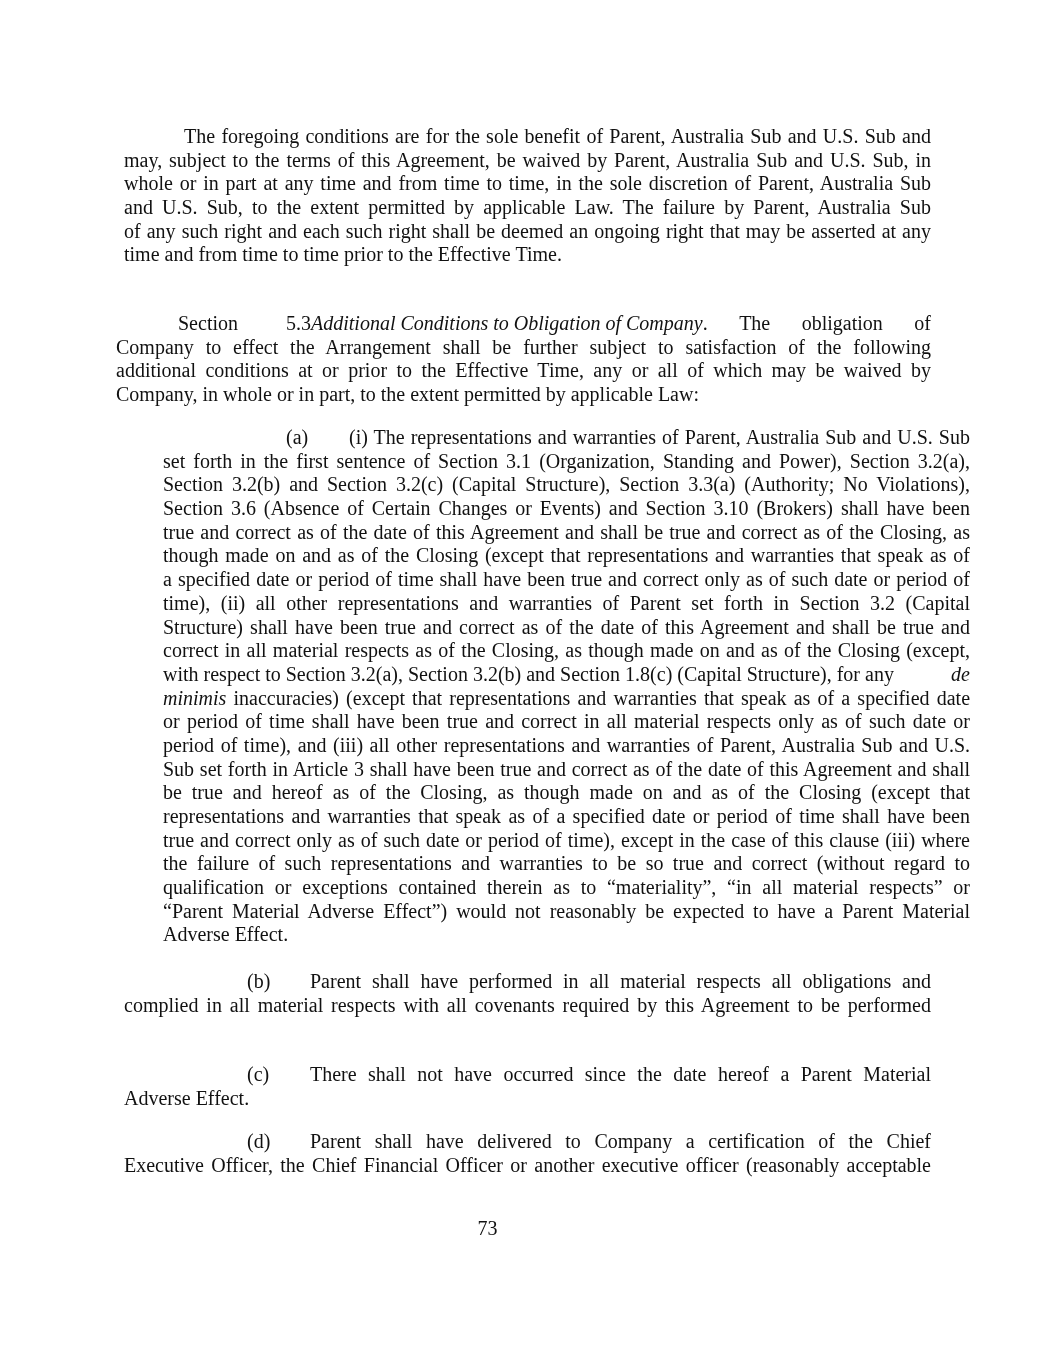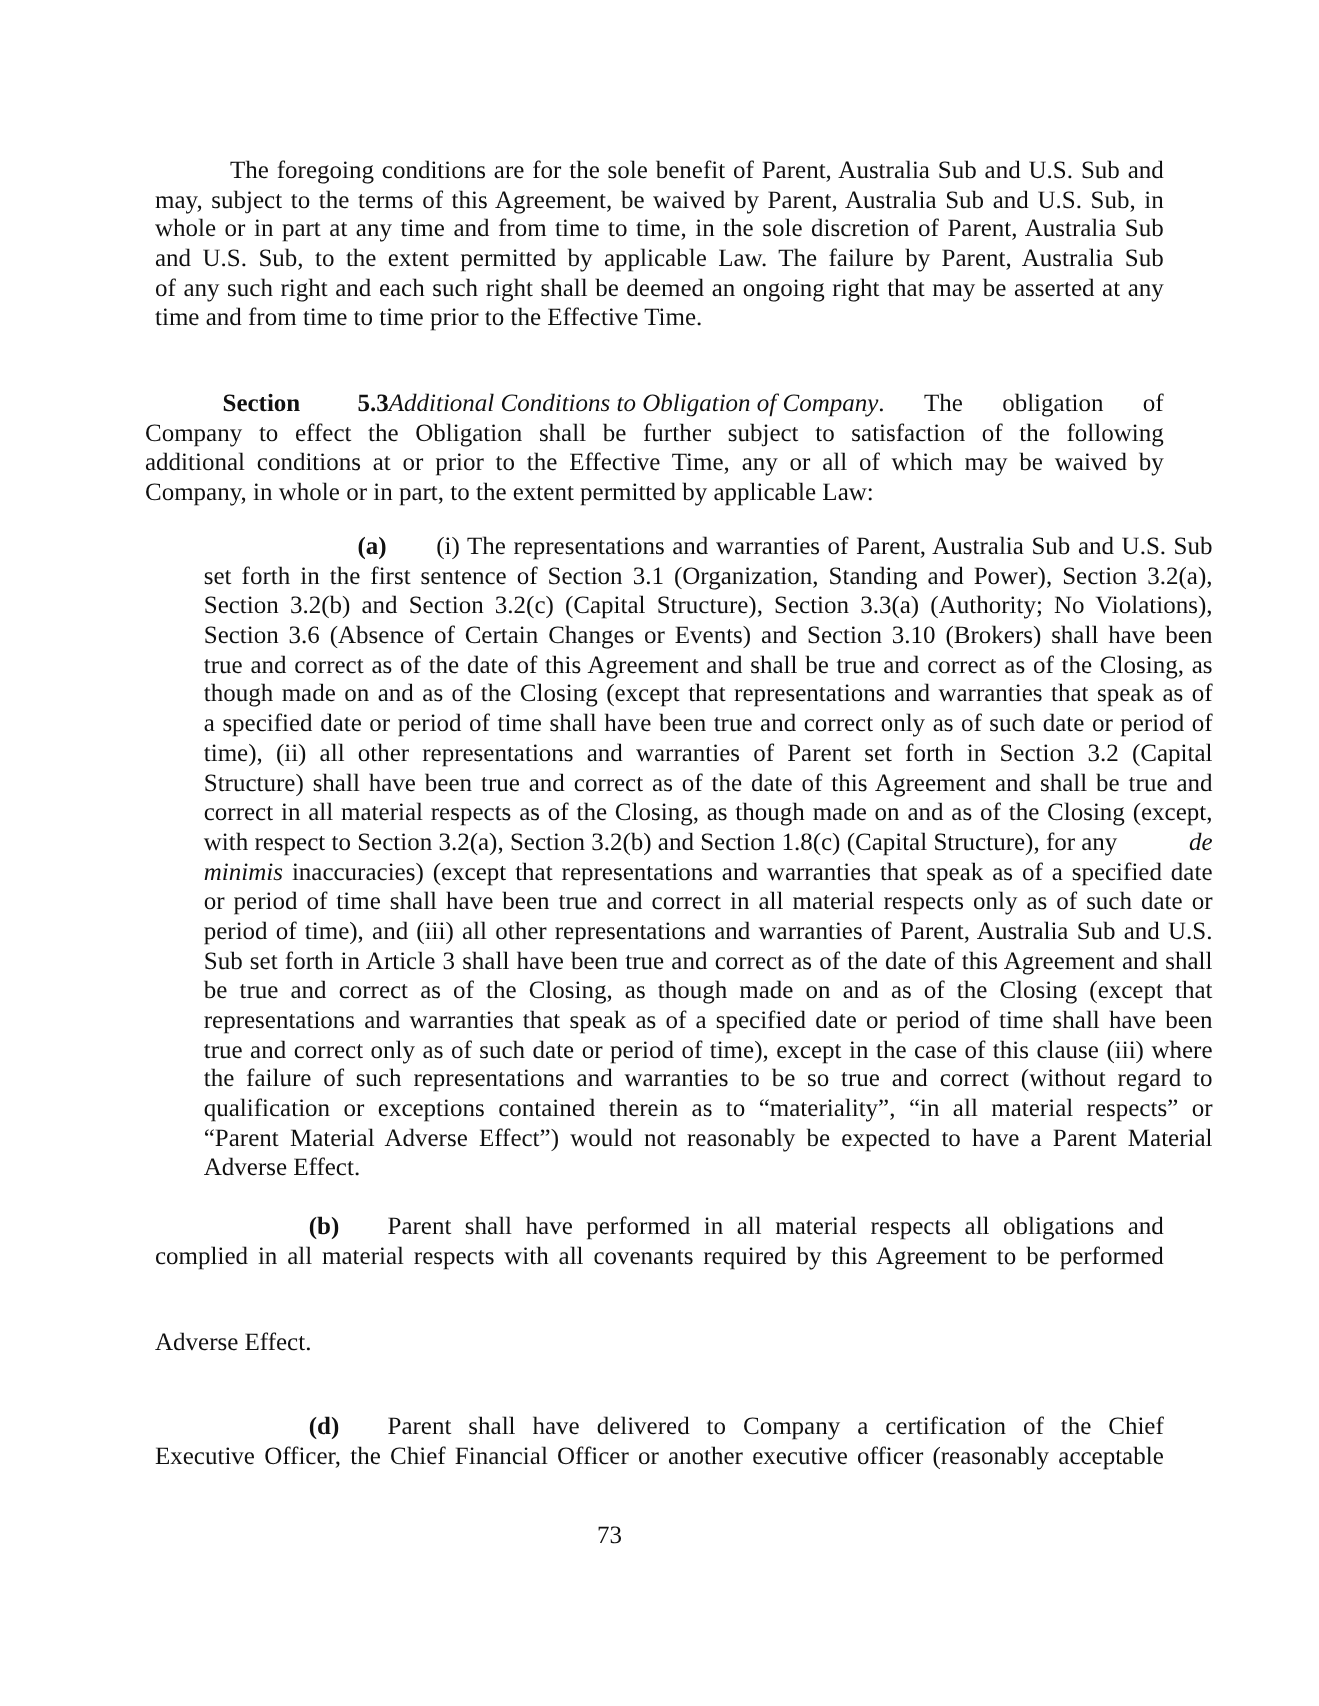--- a/index.html
+++ b/index.html
@@ -16,21 +16,21 @@
   .line.last { text-align-last: left; }
   .p1 { left: 124px; top: 125px; width: 807px; }
   .p2 { left: 116px; top: 312px; width: 815px; }
   .pa { left: 124px; top: 426px; width: 807px; margin-left: 39px; }
   .pb { left: 124px; top: 970px; width: 807px; }
   .pc { left: 124px; top: 1063px; width: 807px; }
   .pd { left: 124px; top: 1130px; width: 807px; }
   .ind1 { padding-left: 60px; }
   .ind2 { padding-left: 62px; }
   .inda { padding-left: 123px; }
-  .tab { display: inline-block; font-weight: bold; }
+  .tab { display: inline-block; }
   .tab-s { width: 133px; }
   .tab-a { width: 63px; }
   i { font-style: italic; }
   .pagenum { position: absolute; top: 1216px; left: 0; width: 975px; text-align: center; height: 24px; line-height: 24px; }
   .flexline { display: flex; justify-content: space-between; }
 </style>
 </head>
 <body>
 
 <div class="page">
@@ -46,21 +46,21 @@
 
   <div class="para p2">
     <span class="line ind2 flexline">
       <span>
         <span class="tab tab-s">Section 5.3</span><i>Additional Conditions to Obligation of Company</i><span>.</span>
       </span>
       <span>The</span>
       <span>obligation</span>
       <span>of</span>
     </span>
-    <span class="line">Company to effect the Obligation shall be further subject to satisfaction of the following</span>
+    <span class="line">Company to effect the Arrangement shall be further subject to satisfaction of the following</span>
     <span class="line">additional conditions at or prior to the Effective Time, any or all of which may be waived by</span>
     <span class="line last">Company, in whole or in part, to the extent permitted by applicable Law:</span>
   </div>
 
   <div class="para pa">
     <span class="line inda"><span class="tab tab-a">(a)</span><span>(i) The representations and warranties of Parent, Australia Sub and U.S. Sub</span></span>
     <span class="line">set forth in the first sentence of Section 3.1 (Organization, Standing and Power), Section 3.2(a),</span>
     <span class="line">Section 3.2(b) and Section 3.2(c) (Capital Structure), Section 3.3(a) (Authority; No Violations),</span>
     <span class="line">Section 3.6 (Absence of Certain Changes or Events) and Section 3.10 (Brokers) shall have been</span>
     <span class="line">true and correct as of the date of this Agreement and shall be true and correct as of the Closing, as</span>
@@ -70,35 +70,36 @@
     <span class="line">Structure) shall have been true and correct as of the date of this Agreement and shall be true and</span>
     <span class="line">correct in all material respects as of the Closing, as though made on and as of the Closing (except,</span>
     <span class="line flexline">
         <span>with respect to Section 3.2(a), Section 3.2(b) and Section 1.8(c) (Capital Structure), for any</span>
         <i>de</i>
       </span>
     <span class="line"><i>minimis</i> <span>inaccuracies) (except that representations and warranties that speak as of a specified date</span></span>
     <span class="line">or period of time shall have been true and correct in all material respects only as of such date or</span>
     <span class="line">period of time), and (iii) all other representations and warranties of Parent, Australia Sub and U.S.</span>
     <span class="line">Sub set forth in Article 3 shall have been true and correct as of the date of this Agreement and shall</span>
-    <span class="line">be true and correct as of the Closing, as though made on and as of the Closing (except that</span>
+    <span class="line">be true and hereof as of the Closing, as though made on and as of the Closing (except that</span>
     <span class="line">representations and warranties that speak as of a specified date or period of time shall have been</span>
     <span class="line">true and correct only as of such date or period of time), except in the case of this clause (iii) where</span>
     <span class="line">the failure of such representations and warranties to be so true and correct (without regard to</span>
     <span class="line">qualification or exceptions contained therein as to “materiality”, “in all material respects” or</span>
     <span class="line">“Parent Material Adverse Effect”) would not reasonably be expected to have a Parent Material</span>
     <span class="line last">Adverse Effect.</span>
   </div>
 
   <div class="para pb">
     <span class="line inda"><span class="tab tab-a">(b)</span><span>Parent shall have performed in all material respects all obligations and</span></span>
     <span class="line">complied in all material respects with all covenants required by this Agreement to be performed</span>
   </div>
 
   <div class="para pc">
+    <span class="line inda"><span class="tab tab-a">(c)</span><span>There shall not have occurred since the date hereof a Parent Material</span></span>
     <span class="line last">Adverse Effect.</span>
   </div>
 
   <div class="para pd">
     <span class="line inda"><span class="tab tab-a">(d)</span><span>Parent shall have delivered to Company a certification of the Chief</span></span>
     <span class="line">Executive Officer, the Chief Financial Officer or another executive officer (reasonably acceptable</span>
   </div>
 
   <div class="pagenum">73</div>
 </div>

